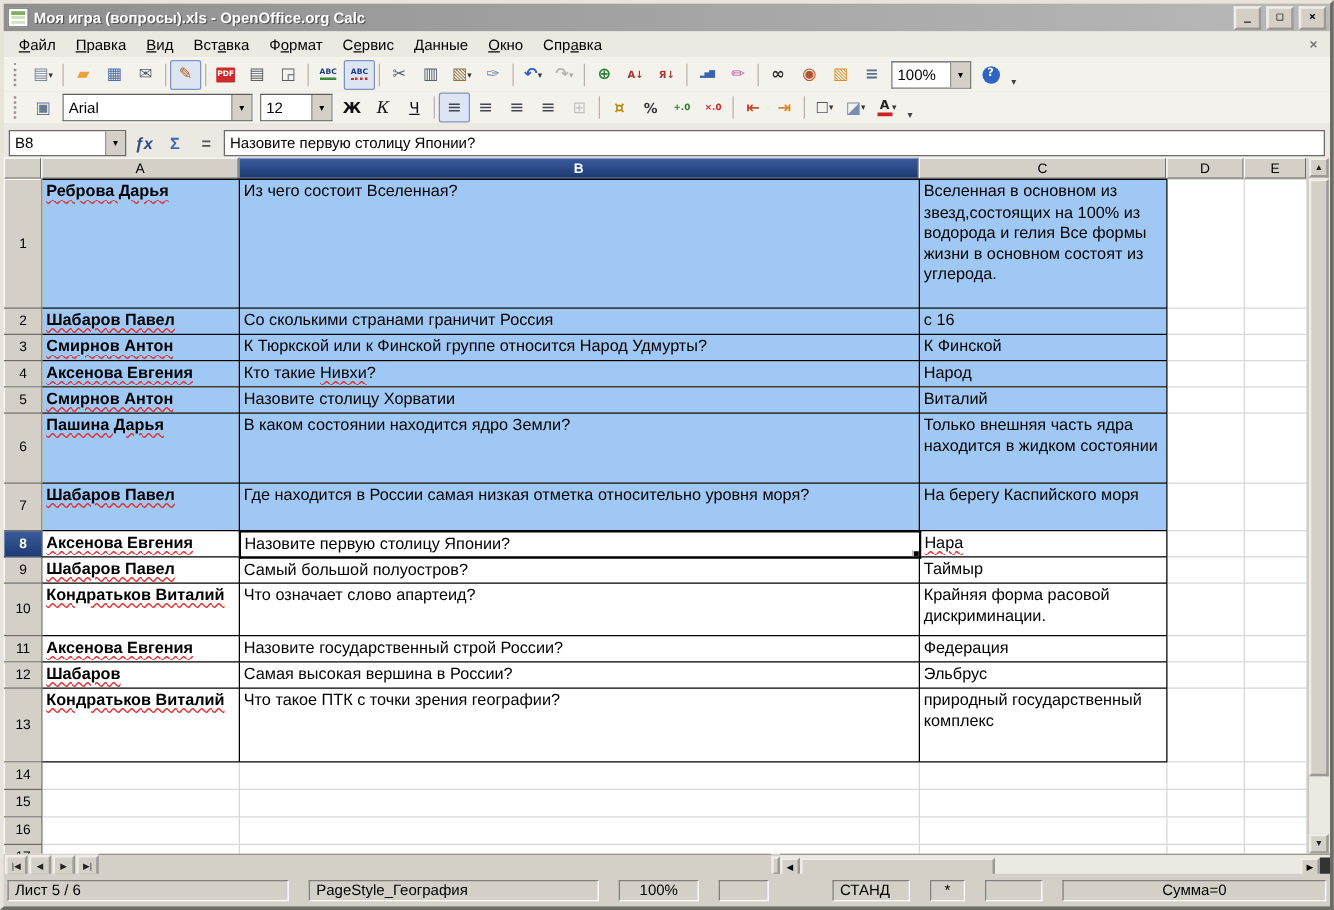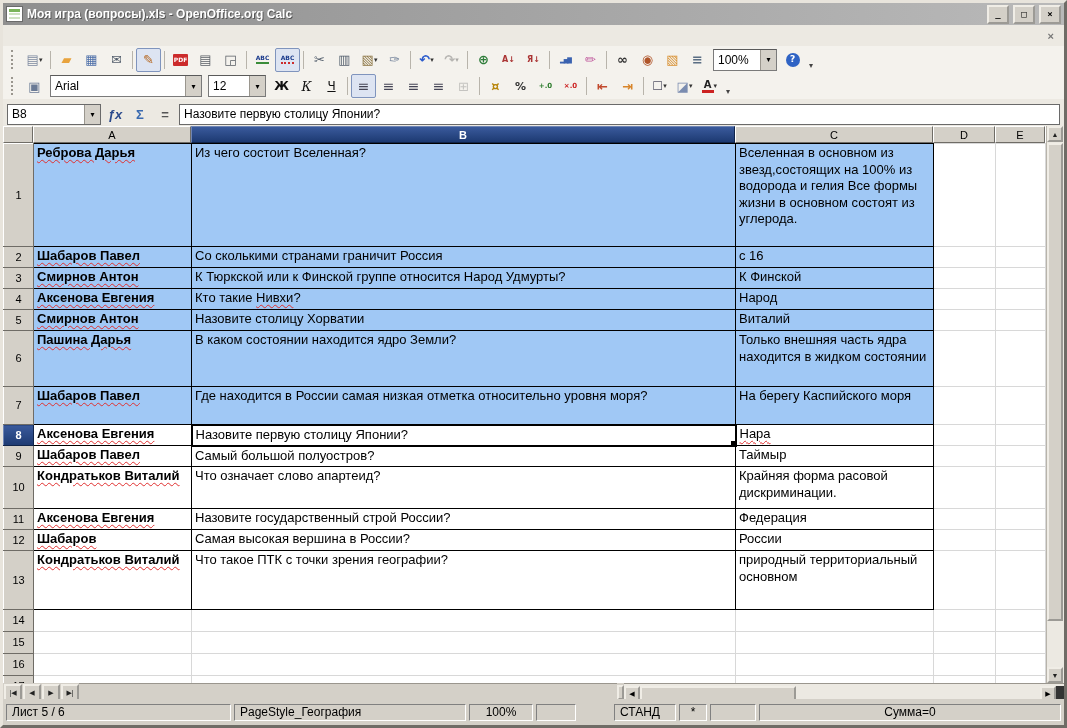--- a/index.html
+++ b/index.html
@@ -109,40 +109,51 @@
   .tab.active{font-weight:bold;z-index:2;}
   .tab.active::before{background:#fff;border-color:#555;}
   .tfill{flex:1;border-top:1px solid #9a968e;}
   .hsplit{width:7px;height:15px;margin-top:2px;background:#d4d0c8;border:2px outset #f0ede6;flex:none;box-sizing:border-box;}
   .hscroll{display:flex;align-items:center;flex:none;width:440px;background:#ece9e2;border-top:1px solid #9a968e;}
   .hbtn{width:16px;height:16px;background:#d4d0c8;border:2px outset #f0ede6;display:flex;align-items:center;justify-content:center;font-size:7px;flex:none;box-sizing:border-box;}
   .hthumb{width:156px;height:16px;background:#d4d0c8;border:2px outset #f0ede6;flex:none;box-sizing:border-box;}
   .htrack{flex:1;height:16px;}
   .hend{width:8px;height:16px;background:#333;flex:none;}
   
-  .statusbar{position:absolute;left:0;right:0;bottom:0;height:22px;background:#d4d0c8;display:flex;align-items:center;padding:2px 3px;gap:3px;}
+  .statusbar{position:absolute;left:0;right:0;bottom:0;height:22px;background:#d4d0c8;display:flex;align-items:center;padding:2px 3px;gap:16px;}
   .spanel{height:17px;background:#d4d0c8;border:1px solid;border-color:#808080 #fff #fff #808080;font-size:12px;display:flex;align-items:center;padding:0 5px;white-space:nowrap;overflow:hidden;box-sizing:border-box;flex:none;}
   .spanel.ctr{justify-content:center;}
   .spanel.flexp{flex:1;}
 </style>
 </head>
 <body>
 
 <div class="frame">
 <div class="win">
 
   <div class="titlebar">
     <span class="appicon"></span>
     <span class="titletext">Моя игра (вопросы).xls - OpenOffice.org Calc</span>
     <span class="wbtn">_</span>
     <span class="wbtn">□</span>
     <span class="wbtn">×</span>
   </div>
 
   <div class="menubar">
+    <span style="display:flex;">
+          <span class="mitem"><u>Ф</u>айл</span>
+          <span class="mitem"><u>П</u>равка</span>
+          <span class="mitem"><u>В</u>ид</span>
+          <span class="mitem">Вст<u>а</u>вка</span>
+          <span class="mitem">Ф<u>о</u>рмат</span>
+          <span class="mitem">С<u>е</u>рвис</span>
+          <span class="mitem"><u>Д</u>анные</span>
+          <span class="mitem"><u>О</u>кно</span>
+          <span class="mitem">Спр<u>а</u>вка</span>
+        </span>
     <span class="mclose">×</span>
   </div>
 
   <div class="tb tb1">
     <span class="grip"></span>
     <span style="display:flex;align-items:center;flex:1;">
           <span class="tbtn" data-icon="new-document">
             <span class="dd">▾</span>
           </span>
           <span class="tsep"></span>
@@ -351,29 +362,29 @@
               <td class="bordered nameCol"><span class="sp">Аксенова Евгения</span></td>
               <td class="bordered">Назовите государственный строй России?</td>
               <td class="bordered">Федерация</td>
               <td class="emptyCell"></td>
               <td class="emptyCell"></td>
             </tr>
             <tr style="height: 21px;">
               <td class="rh">12</td>
               <td class="bordered nameCol"><span class="sp">Шабаров</span></td>
               <td class="bordered">Самая высокая вершина в России?</td>
-              <td class="bordered">России</td>
+              <td class="bordered">Эльбрус</td>
               <td class="emptyCell"></td>
               <td class="emptyCell"></td>
             </tr>
             <tr style="height: 59px;">
               <td class="rh">13</td>
               <td class="bordered nameCol"><span class="sp">Кондратьков Виталий</span></td>
               <td class="bordered">Что такое ПТК с точки зрения географии?</td>
-              <td class="bordered">природный территориальный основном</td>
+              <td class="bordered">природный государственный комплекс</td>
               <td class="emptyCell"></td>
               <td class="emptyCell"></td>
             </tr>
             <tr style="height: 22px;">
               <td class="rh">14</td>
               <td class="emptyCell"></td>
               <td class="emptyCell"></td>
               <td class="emptyCell"></td>
               <td class="emptyCell"></td>
               <td class="emptyCell"></td>

